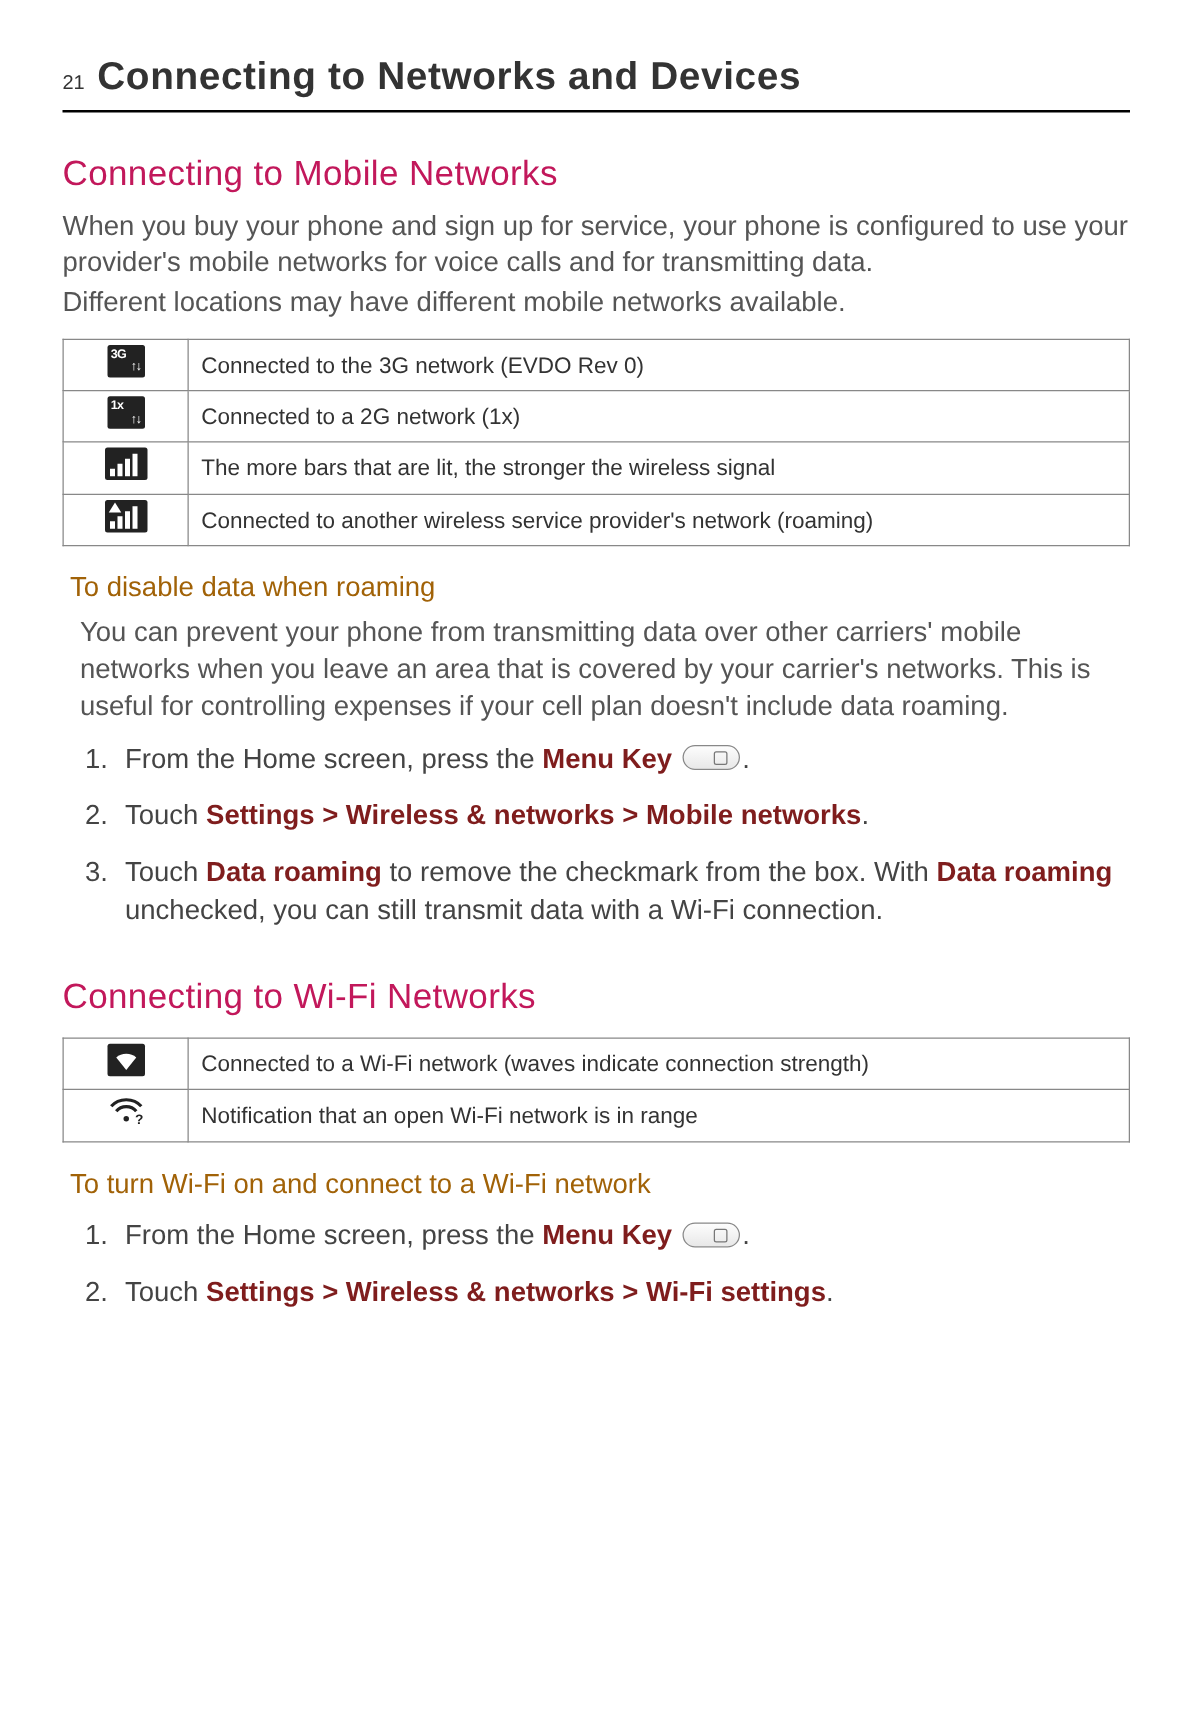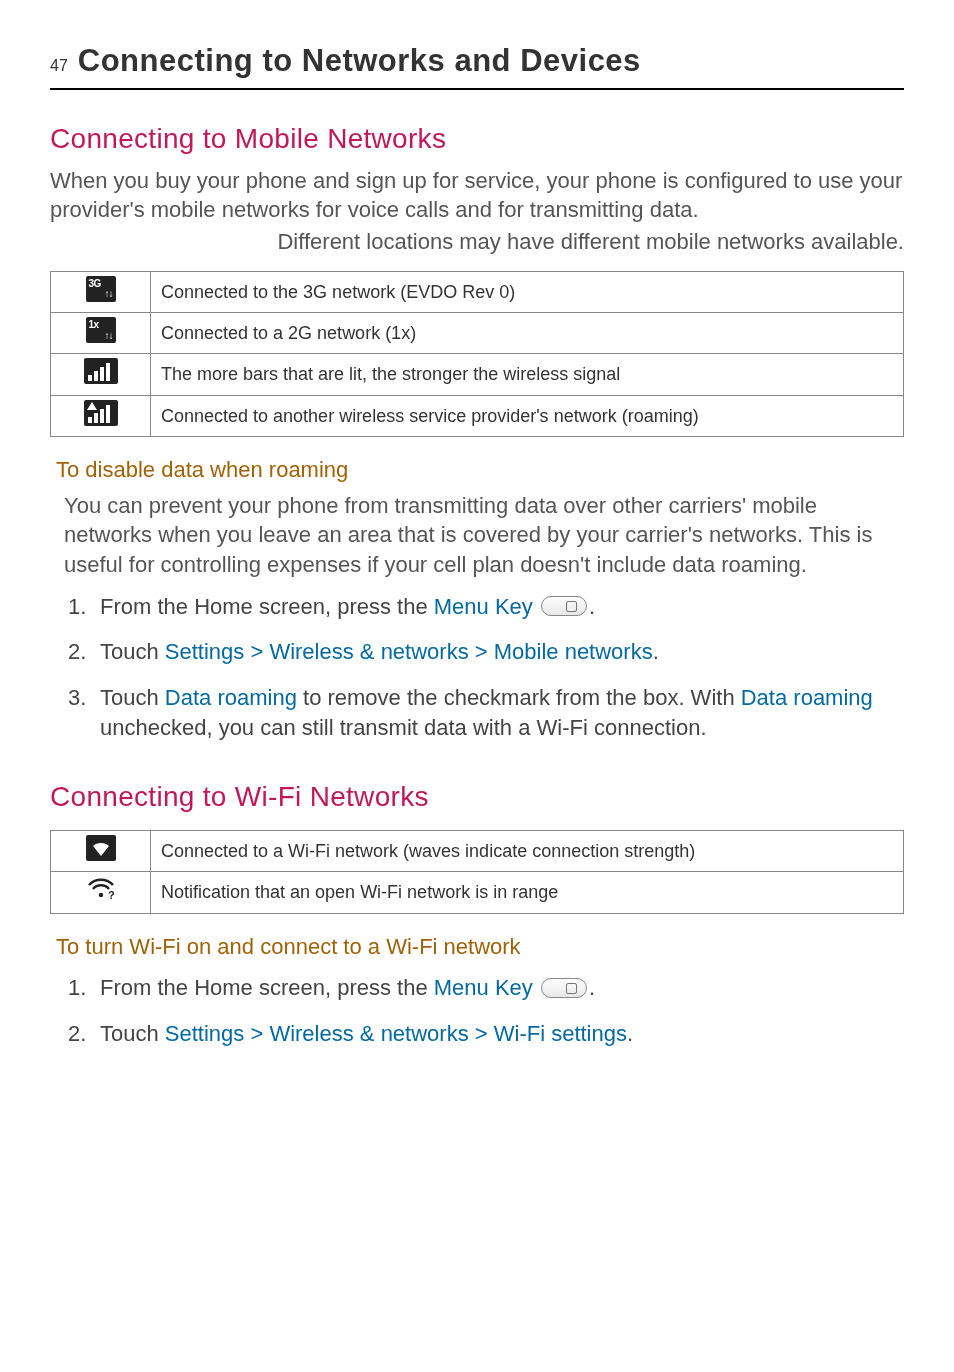--- a/index.html
+++ b/index.html
@@ -35,21 +35,21 @@
     font-size: 28px;
     letter-spacing: 0.3px;
     margin-bottom: 8px;
   }
   .body-text {
     font-size: 22px;
     color: #555;
     font-weight: 300;
     margin-bottom: 2px;
   }
-  .body-text + .body-text { margin-top: 2px; text-align: right; }
+  .body-text + .body-text { margin-top: 2px; }
   .gap { height: 20px; }
   table.icon-table {
     width: 100%;
     border-collapse: collapse;
     margin: 14px 0 18px 0;
   }
   table.icon-table td {
     border: 1px solid #888;
     padding: 6px 10px;
     font-size: 18px;
@@ -142,38 +142,38 @@
     color: #444;
     font-weight: 300;
     margin-bottom: 16px;
     position: relative;
     padding-left: 4px;
   }
   ol.steps > li .num {
     position: absolute; left: -28px; top: 0;
     color: #444; font-weight: 300;
   }
-  .bold { font-weight: 400; color: #0369a1; }
+  .bold { font-weight: 700; color: #7f1d1d; }
   .menukey {
     display:inline-block; vertical-align:middle;
     width:46px; height:20px;
     border:1.5px solid #888; border-radius:10px;
     background: linear-gradient(#fdfdfd,#e8e8e8);
     position:relative; top:-2px; margin:0 2px;
   }
   .menukey::after{
     content:""; position:absolute; right:9px; top:4px;
     width:9px; height:9px; border:1.5px solid #777; border-radius:2px;
   }
 </style>
 </head>
 <body>
 
 <div class="running-head">
-  <span class="page-num">47</span>
+  <span class="page-num">21</span>
   <span class="chapter-title">Connecting to Networks and Devices</span>
 </div>
 
 <h1 class="section">Connecting to Mobile Networks</h1>
 <p class="body-text">When you buy your phone and sign up for service, your phone is configured to use your provider's mobile networks for voice calls and for transmitting data.</p>
 <p class="body-text">Different locations may have different mobile networks available.</p>
 
 <table class="icon-table">
   <tbody>
       <tr>

